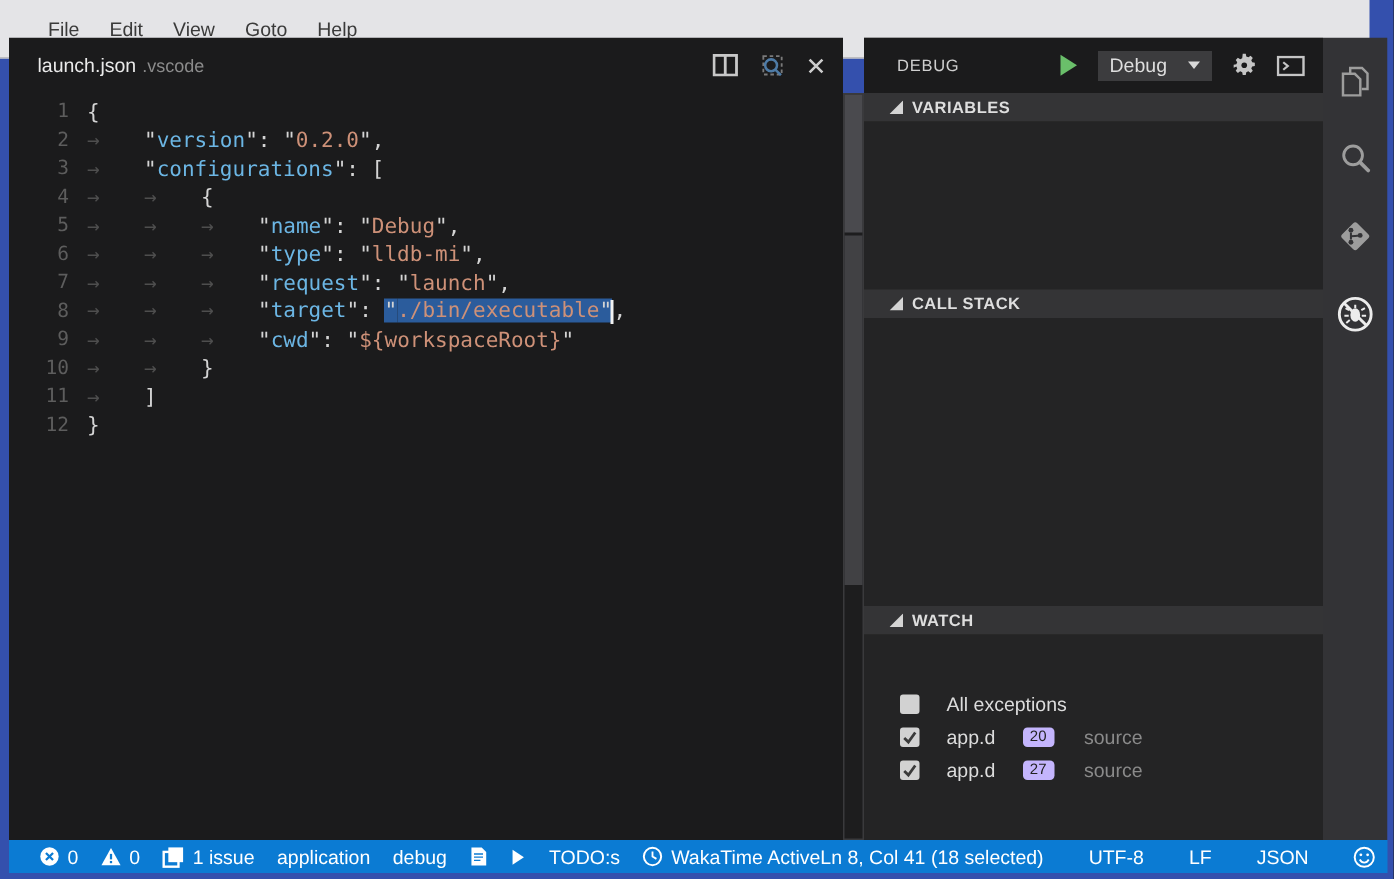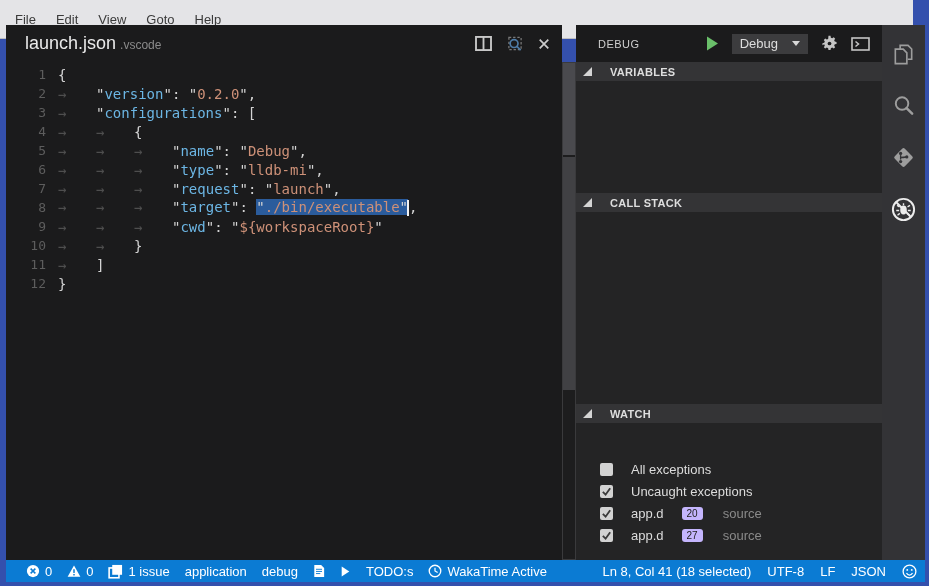--- a/index.html
+++ b/index.html
@@ -2,30 +2,30 @@
 <html><head>
 <meta charset="utf-8">
 <style>
   html,body{margin:0;padding:0}
   body{width:929px;height:586px;position:relative;overflow:hidden;
        background:#3450ad;font-family:"Liberation Sans",sans-serif;}
 
   
   .menubar{position:absolute;top:0;left:0;right:16px;height:39px;background:#e4e4e7;
            border-bottom:1px solid #bdbdc0;box-sizing:border-box;
-           display:flex;align-items:center;padding-left:5px}
+           display:flex;align-items:center;padding-left:22px}
   .menu-item{padding:0 10px;font-size:13px;color:#3a3a3a;cursor:default}
 
   
   .main{position:absolute;top:25px;left:6px;right:4px;bottom:26px;display:flex;overflow:hidden}
 
   .editor-col{flex:1;min-width:0;background:#1b1b1c;display:flex;flex-direction:column}
   .tabbar{height:37px;flex:none;display:flex;align-items:center;padding:0 12px 0 19px}
   .tab{display:flex;align-items:baseline}
-  .tab-name{font-size:18px;color:#eaeaea}
+  .tab-name{font-size:13px;color:#eaeaea}
   .tab-folder{font-size:12px;color:#8b8b8b;margin-left:4px}
   .tab-actions{margin-left:auto;display:flex;align-items:center;gap:14px}
   .tab-actions .ic{display:inline-flex}
 
   .code{flex:1;font-family:"DejaVu Sans Mono",monospace;font-size:14px;padding-top:3px}
   .code-line{height:19px;display:flex;align-items:center;white-space:pre}
   .gutter{width:40px;flex:none;text-align:right;color:#5d5d5d;font-size:13px}
   .line-content{margin-left:12px}
   .tab-mark{display:inline-block;width:38px;color:#4e4e4e}
   .tk-pun{color:#d4d4d4}
@@ -47,21 +47,21 @@
                  padding:0 12px 0 22px}
   .panel-title{font-size:11px;color:#cfcfcf;letter-spacing:.5px}
   .toolbar-actions{margin-left:auto;display:flex;align-items:center;gap:13px}
   .config-select{height:20px;background:#3c3c3e;color:#dedede;font-size:13px;
                  display:flex;align-items:center;gap:14px;padding:0 8px;cursor:default}
   .caret-down{width:0;height:0;border-left:4px solid transparent;
               border-right:4px solid transparent;border-top:5px solid #d8d8d8}
 
   .section{display:flex;flex-direction:column;min-height:0}
   .sec-header{height:19px;flex:none;background:#343436;display:flex;align-items:center;
-              gap:18px;padding-left:7px}
+              gap:6px;padding-left:17px}
   .sec-label{font-size:11px;font-weight:bold;color:#dedede;letter-spacing:.3px}
   .sec-content{background:#242425;flex:none}
   #variables-content{height:112px}
   #watch-content{height:31px}
   #callstack-content{height:192px}
   .section.grow{flex:1}
   #breakpoints-content{flex:1;padding-top:4px}
   .bp-row{height:22px;display:flex;align-items:center;padding-left:24px;gap:18px;
           font-size:13px;color:#dcdcdc}
   .cb{width:13px;height:13px;border-radius:2px;background:#d2d2d2;flex:none;
@@ -72,21 +72,21 @@
   
   .activity{width:43px;flex:none;background:#333336;display:flex;flex-direction:column;
             align-items:center;padding-top:15px;gap:25px}
   .act-item{width:27px;height:27px;display:flex;align-items:center;justify-content:center}
 
   
   .statusbar{position:absolute;left:6px;right:4px;bottom:4px;height:22px;background:#0b7bd3;
              display:flex;align-items:center;color:#fff;font-size:13px;
              padding:0 8px 0 20px;box-sizing:border-box;overflow:hidden}
   #status-left{display:flex;align-items:center;gap:15px}
-  #status-right{margin-left:auto;display:flex;align-items:flex-start;gap:16px}
+  #status-right{margin-left:auto;display:flex;align-items:flex-start;gap:30px}
   .sb-item{display:flex;align-items:center;gap:5px;white-space:nowrap}
   .ic{display:inline-flex;align-items:center;line-height:0}
 </style>
 </head>
 <body>
 
 <div class="menubar" id="menubar">
     <div class="menu-item">File</div>
     <div class="menu-item">Edit</div>
     <div class="menu-item">View</div>
@@ -206,28 +206,20 @@
         <span class="sec-label">WATCH</span>
       </div>
       <div class="sec-content" id="watch-content"></div>
     </div>
 
     <div class="section grow">
       <div class="sec-content" id="breakpoints-content">
           <div class="bp-row">
             <div class="cb"></div>
             <span>All exceptions</span>
-          </div>
-          <div class="bp-row">
-            <div class="cb">
-              <svg width="11" height="11" viewBox="0 0 12 12">
-                <path d="M2 6.5l3 3 5-7" fill="none" stroke="#3a3a3a" stroke-width="2"></path>
-              </svg>
-            </div>
-            <span>Uncaught exceptions</span>
           </div>
           <div class="bp-row">
             <div class="cb">
               <svg width="11" height="11" viewBox="0 0 12 12">
                 <path d="M2 6.5l3 3 5-7" fill="none" stroke="#3a3a3a" stroke-width="2"></path>
               </svg>
             </div>
             <span>app.d</span>
             <span class="badge">20</span>
             <span class="bp-detail">source</span>

